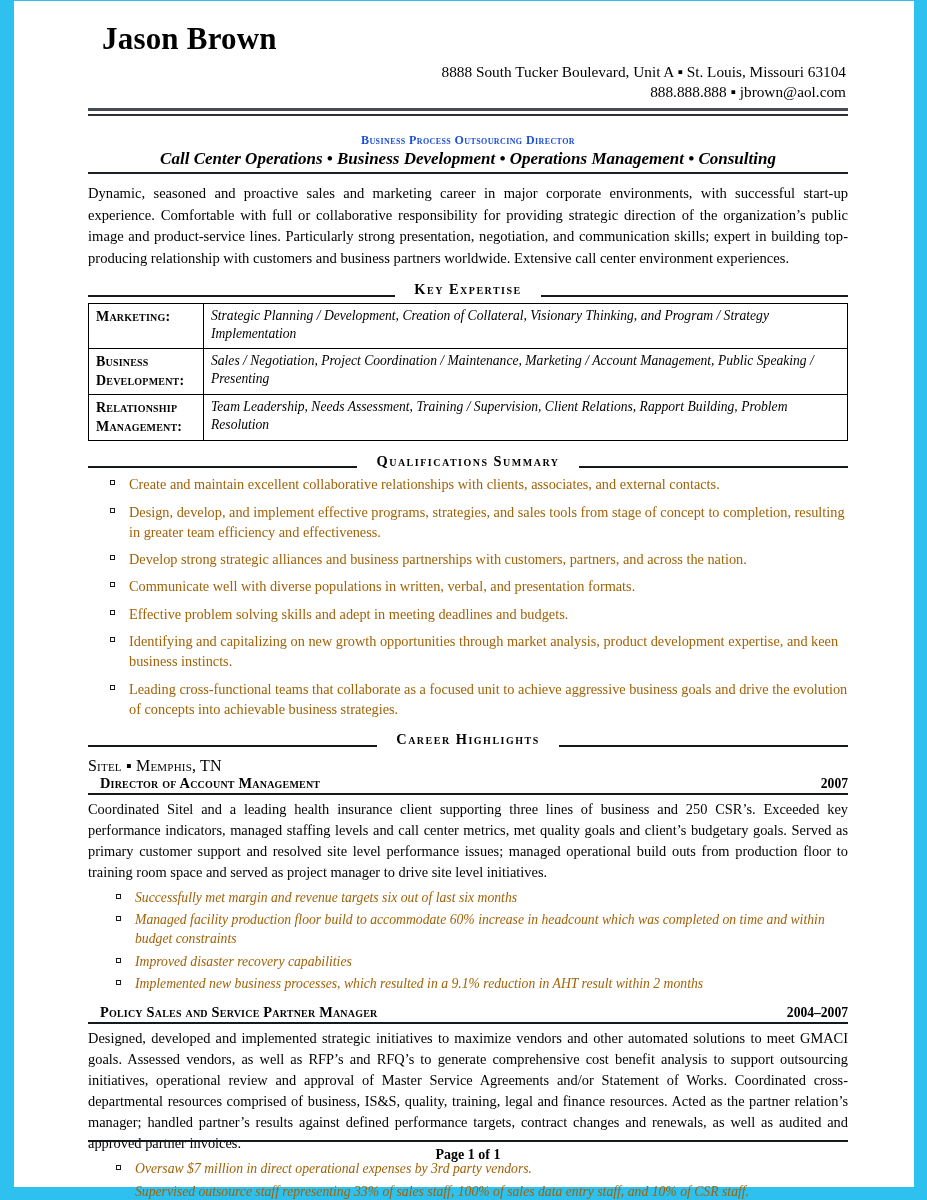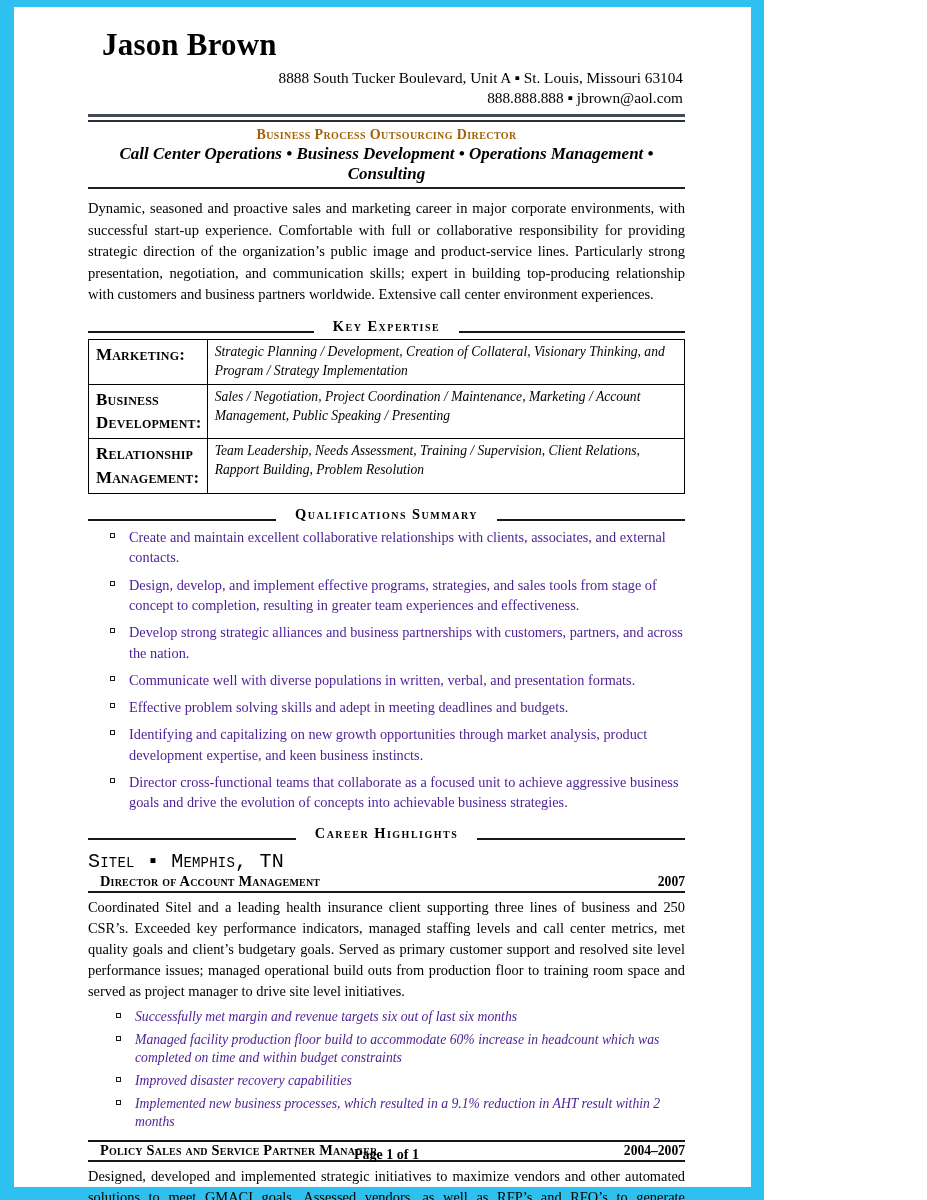--- a/index.html
+++ b/index.html
@@ -8,23 +8,23 @@
     background: #ffffff;
   }
   body {
     width: 927px; height: 1200px;
     font-family: "Liberation Serif", "DejaVu Serif", serif;
     overflow: hidden;
   }
 
   
   #page-frame {
-    width: 764px; height: 1200px;
+    width: 927px; height: 1200px;
     background: #2ec0ee;
-    padding: 7px 13px 13px 14px;
+    padding: 1px 13px 13px 14px;
   }
   #paper {
     width: 100%; height: 100%;
     background: #ffffff;
     position: relative;
     padding: 22px 66px 0 74px;
   }
 
   
   .name {
@@ -45,26 +45,26 @@
   .rule-thick {
     border-top: 3px solid #444b55;
     margin-top: 6px;
   }
   .rule-thin2 {
     border-top: 2.2px solid #2c3038;
     margin-top: 3px;
   }
   .headline {
     text-align: center;
-    font-size: 14px;
+    font-size: 12px;
     font-weight: bold;
     font-variant: small-caps;
     letter-spacing: 0.4px;
-    margin-top: 5px;
-    color: #a16207;
+    margin-top: 17px;
+    color: #1d4ed8;
   }
   .tagline {
     text-align: center;
     font-size: 17px;
     font-weight: bold;
     font-style: italic;
     margin-top: 1px;
     color: #000;
   }
   .rule-under-tag {
@@ -113,21 +113,21 @@
     border: 1.6px solid #000;
   }
   table.expertise td {
     border: 1.2px solid #000;
     padding: 3px 5px 4px 7px;
     vertical-align: top;
     color: #000;
   }
   td.ex-label {
     width: 115px;
-    font-size: 17px;
+    font-size: 14px;
     font-variant: small-caps;
     font-weight: bold;
     letter-spacing: 0.2px;
     line-height: 1.36;
   }
   td.ex-val {
     font-size: 13.6px;
     font-style: italic;
     line-height: 1.36;
   }
@@ -137,21 +137,21 @@
     list-style: none;
     margin: 6px 0 0 0;
     padding: 0;
   }
   ul.bullets li {
     position: relative;
     padding-left: 41px;
     margin-bottom: 7px;
     font-size: 14.3px;
     line-height: 1.42;
-    color: #4c1d95;
+    color: #a16207;
   }
   ul.bullets li .sq {
     position: absolute;
     left: 22px;
     top: 6px;
     width: 5px; height: 5px;
     border: 1.4px solid #1a1a1a;
     display: block;
   }
   ul.bullets.italic li {
@@ -159,25 +159,24 @@
     font-size: 13.7px;
     padding-left: 47px;
     margin-bottom: 4px;
     line-height: 1.36;
   }
   ul.bullets.italic li .sq { left: 28px; top: 5px; }
 
   
   .job { margin-top: 10px; }
   .job-company {
-    font-size: 20px;
+    font-size: 16px;
     font-variant: small-caps;
     letter-spacing: 0.2px;
     color: #000;
-    font-family: Liberation Mono, monospace;
   }
   .job-titlerow {
     display: flex;
     justify-content: space-between;
     align-items: baseline;
     border-bottom: 2.4px solid #15181d;
     padding: 0 0 1px 12px;
     margin-top: 0px;
     text-align: center;
   }
@@ -261,26 +260,26 @@
         </tbody>
     </table>
 
     <div class="section-head">
       <span class="sh-rule"></span>
       <span class="sh-text">Qualifications Summary</span>
       <span class="sh-rule"></span>
     </div>
     <ul class="bullets" id="qualifications-list">
         <li><span class="sq"></span><span>Create and maintain excellent collaborative relationships with clients, associates, and external contacts.</span></li>
-        <li><span class="sq"></span><span>Design, develop, and implement effective programs, strategies, and sales tools from stage of concept to completion, resulting in greater team experiences and effectiveness.</span></li>
+        <li><span class="sq"></span><span>Design, develop, and implement effective programs, strategies, and sales tools from stage of concept to completion, resulting in greater team efficiency and effectiveness.</span></li>
         <li><span class="sq"></span><span>Develop strong strategic alliances and business partnerships with customers, partners, and across the nation.</span></li>
         <li><span class="sq"></span><span>Communicate well with diverse populations in written, verbal, and presentation formats.</span></li>
         <li><span class="sq"></span><span>Effective problem solving skills and adept in meeting deadlines and budgets.</span></li>
         <li><span class="sq"></span><span>Identifying and capitalizing on new growth opportunities through market analysis, product development expertise, and keen business instincts.</span></li>
-        <li><span class="sq"></span><span>Director cross-functional teams that collaborate as a focused unit to achieve aggressive business goals and drive the evolution of concepts into achievable business strategies.</span></li>
+        <li><span class="sq"></span><span>Leading cross-functional teams that collaborate as a focused unit to achieve aggressive business goals and drive the evolution of concepts into achievable business strategies.</span></li>
       </ul>
 
     <div class="section-head">
       <span class="sh-rule"></span>
       <span class="sh-text">Career Highlights</span>
       <span class="sh-rule"></span>
     </div>
     <div id="jobs-container">
         <div class="job">
           <div class="job-company">Sitel ▪ Memphis, TN</div>

